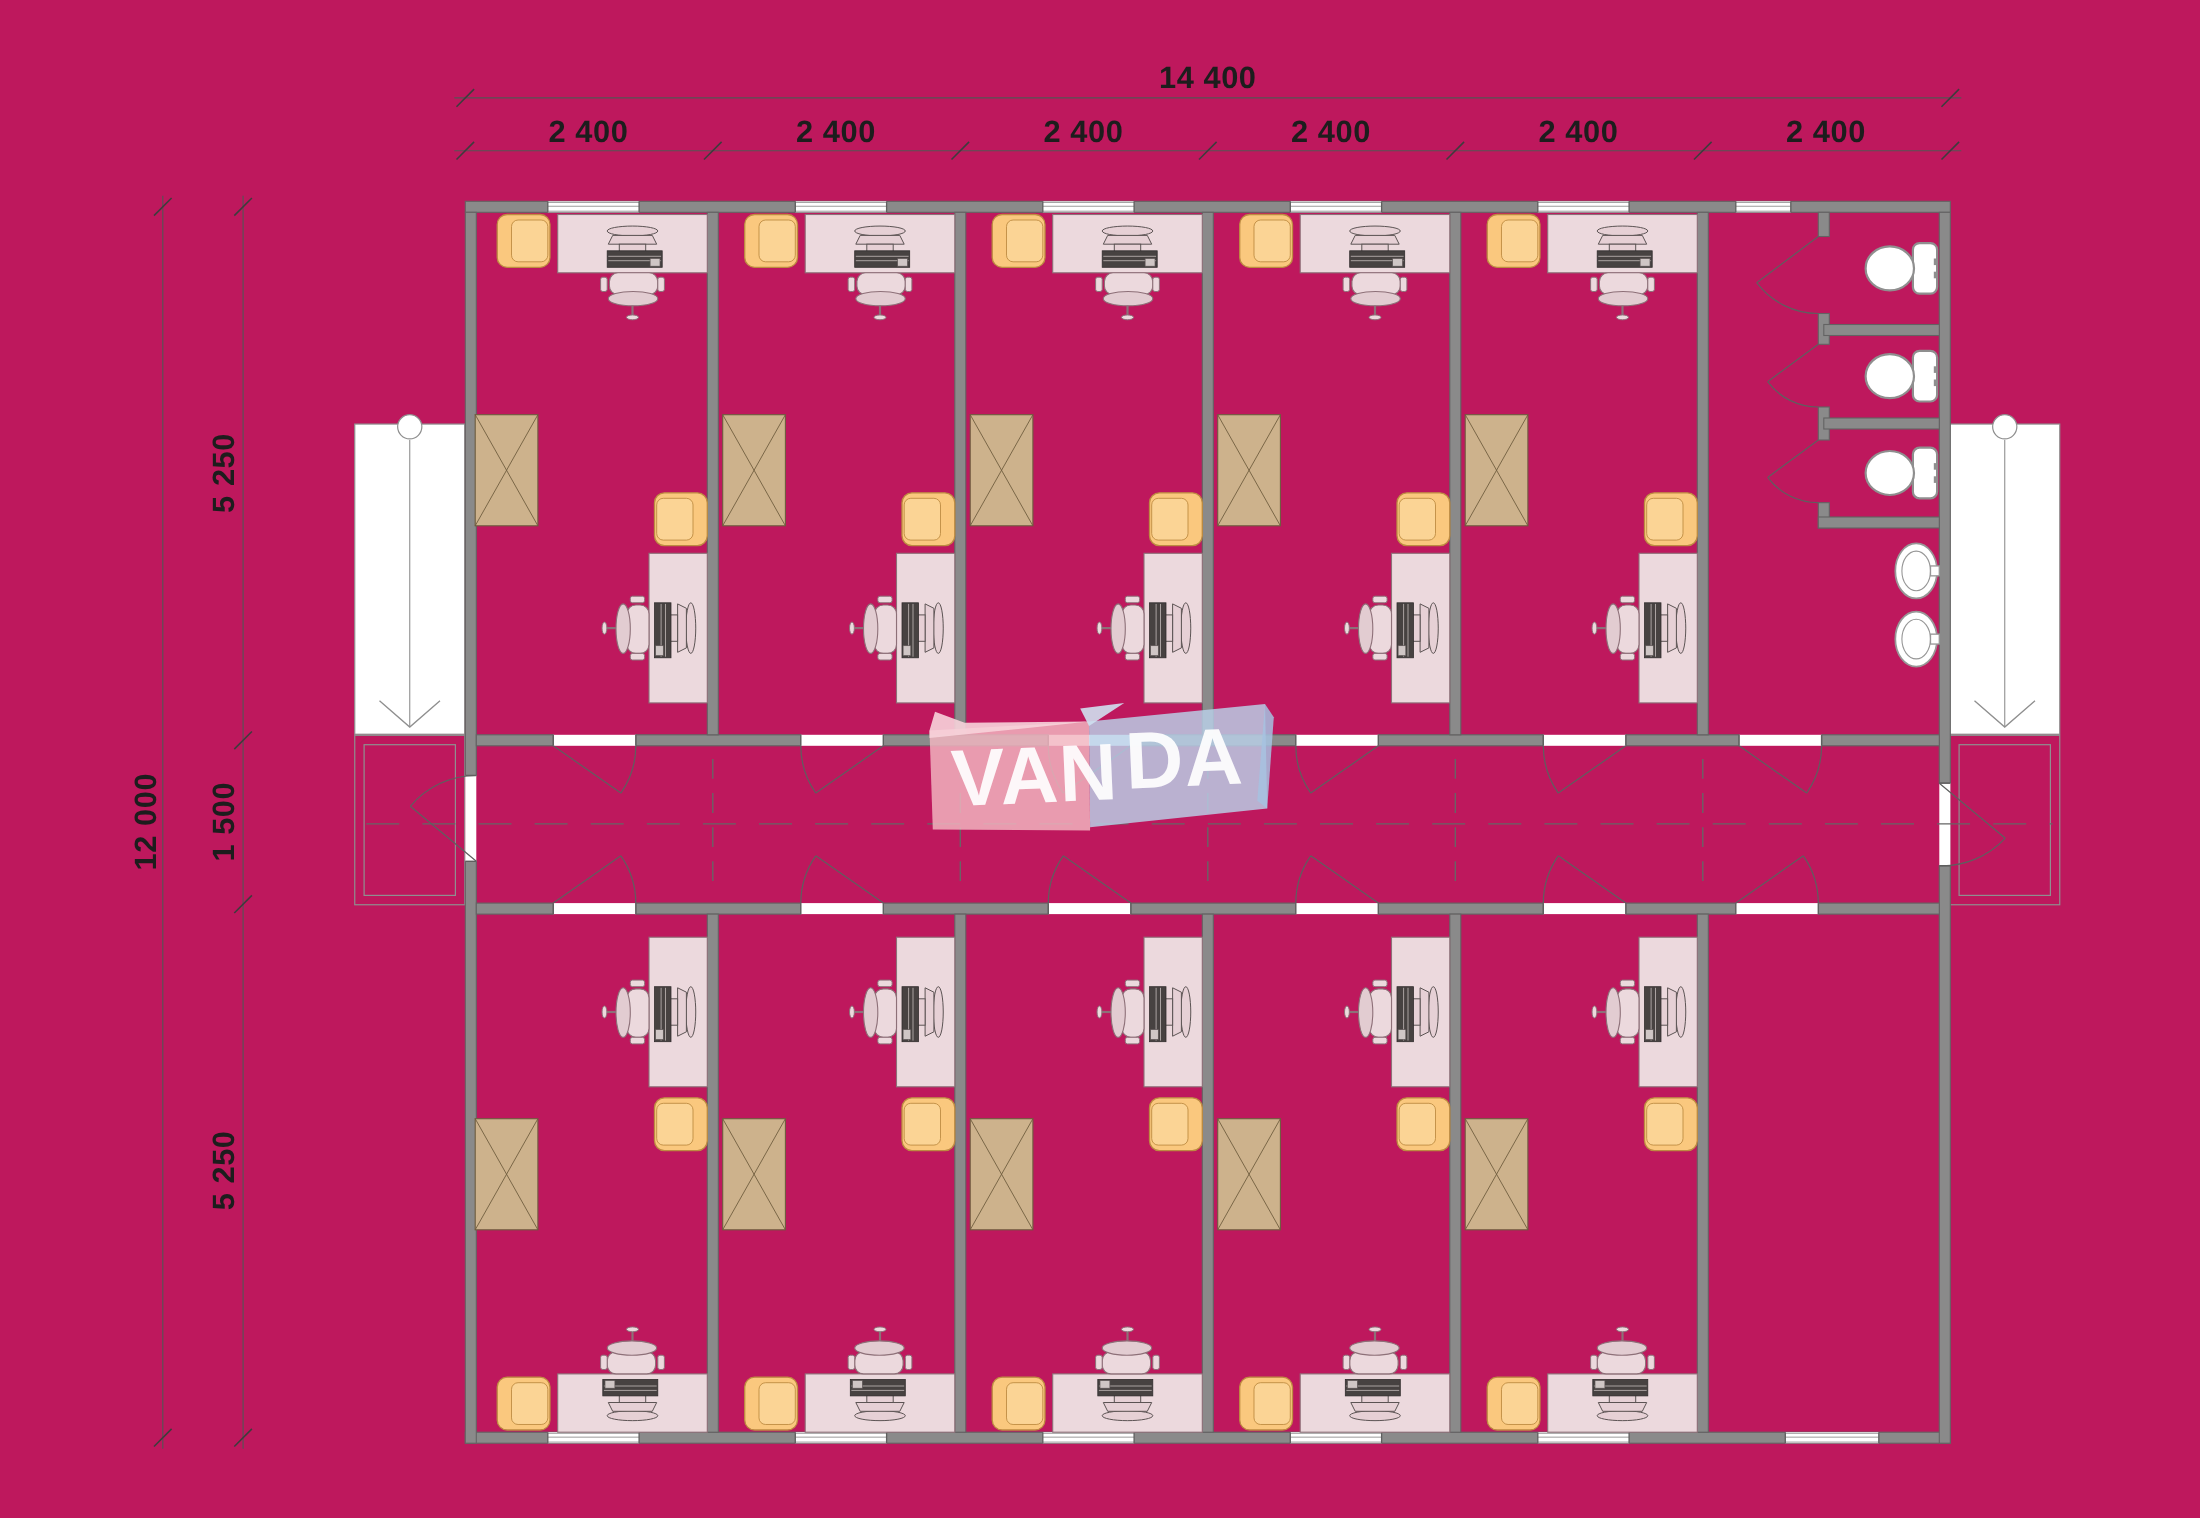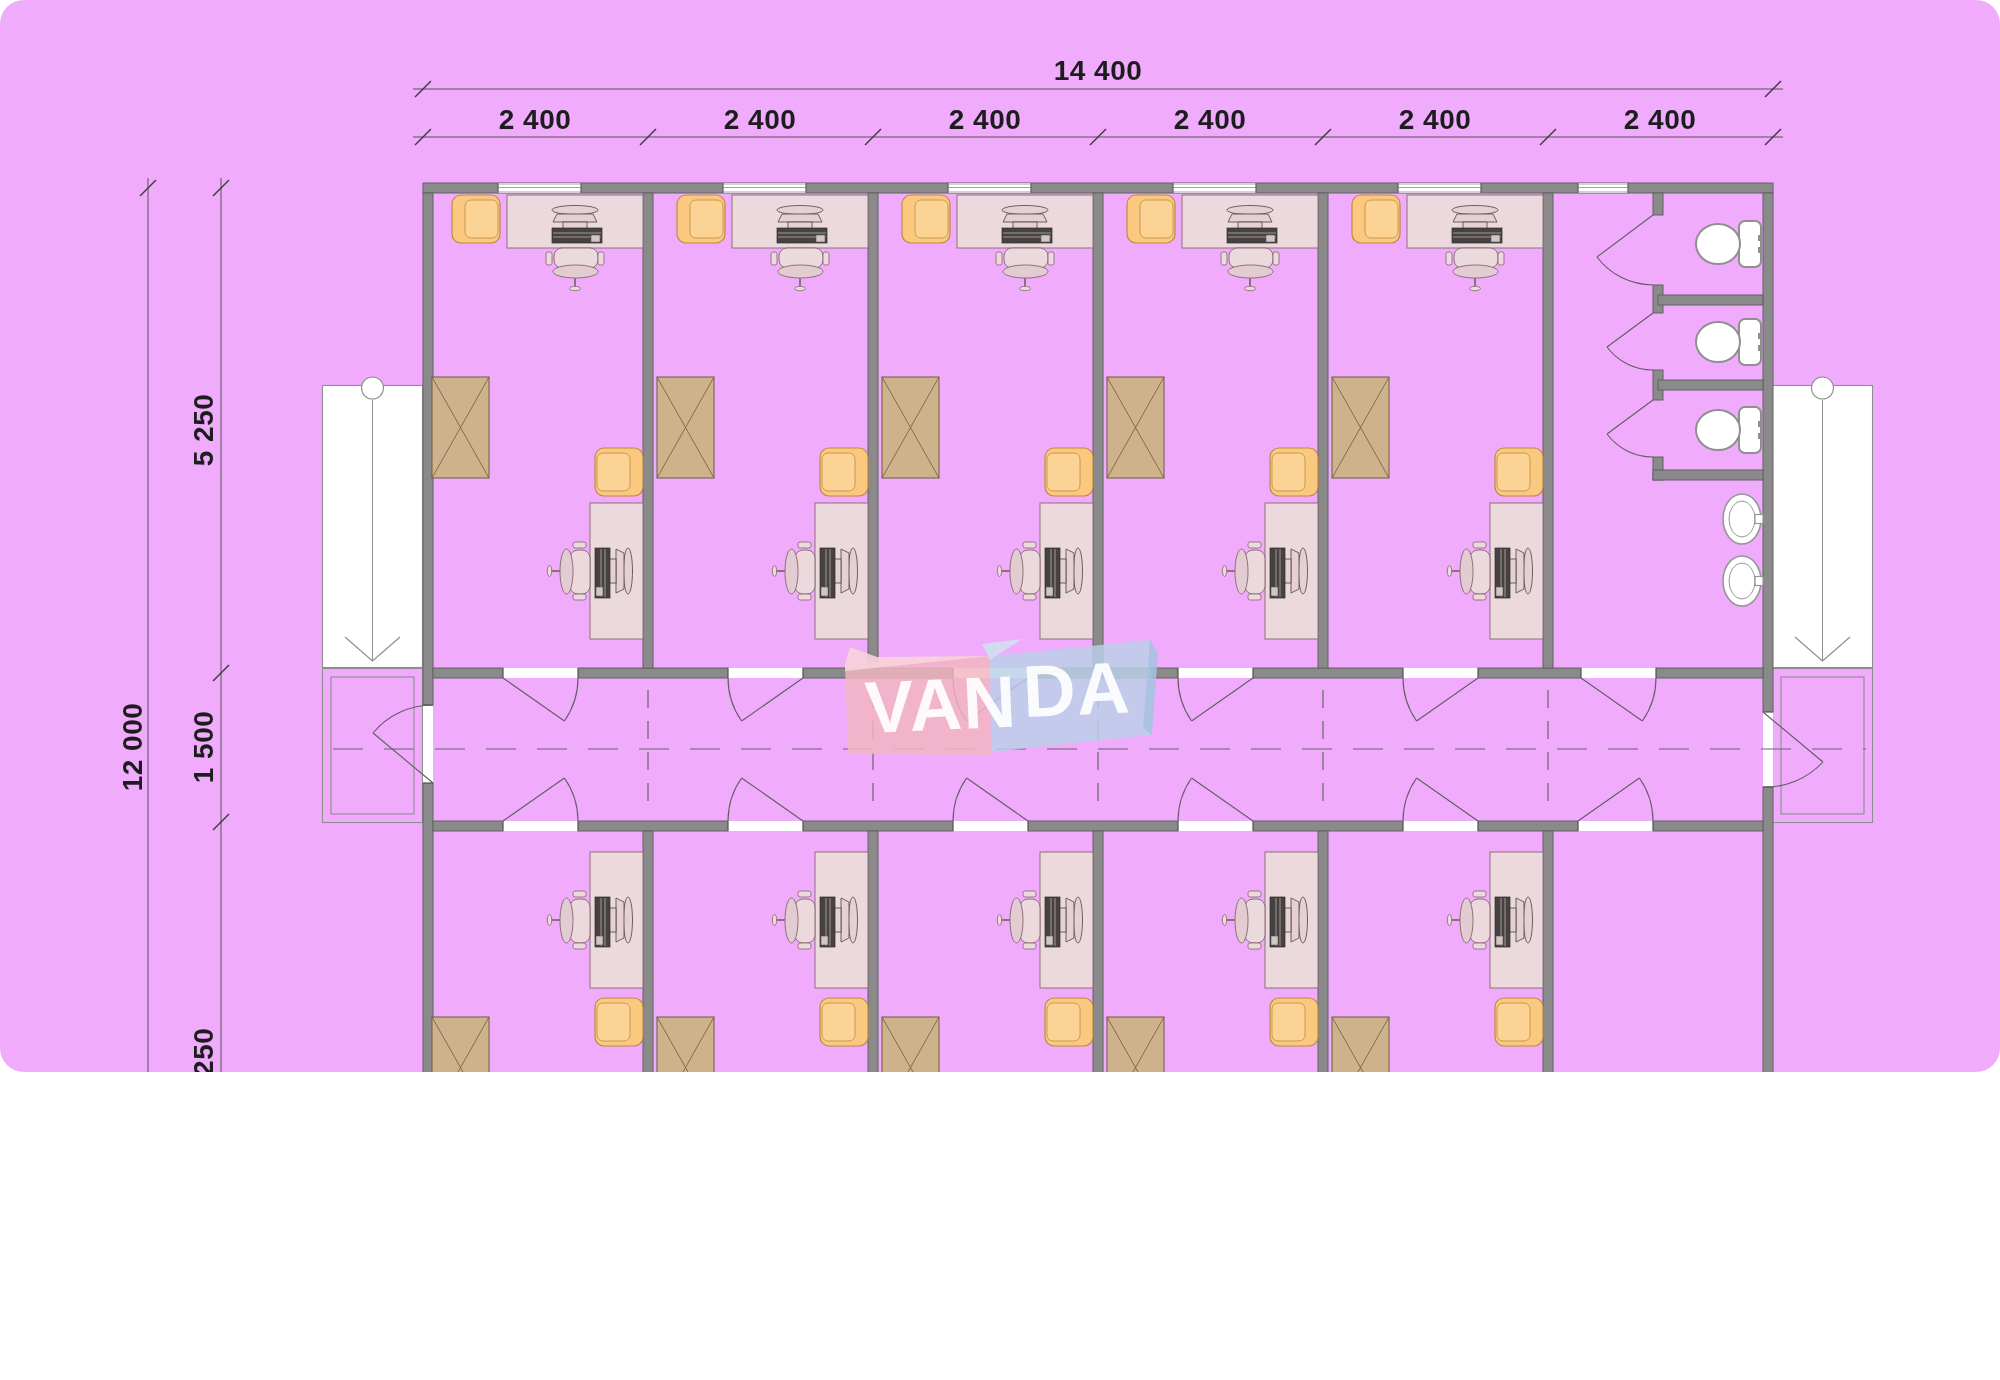--- a/index.html
+++ b/index.html
@@ -1,17 +1,17 @@
 <!DOCTYPE html>
 <html><head>
 <meta charset="utf-8">
 <style>
   html,body{margin:0;padding:0;background:#ffffff;}
-  .page{width:2000px;height:1072px;position:relative;background:#f0abfc;overflow:hidden;
-        font-family:"Liberation Sans",sans-serif;border-radius:24px;}
+  .page{width:2000px;height:1380px;position:relative;background:#be185d;overflow:hidden;
+        font-family:"Liberation Sans",sans-serif;}
   svg{display:block;}
   text{font-family:"Liberation Sans",sans-serif;fill:#1d1d1d;}
   .dim{font-size:28px;font-weight:600;letter-spacing:.5px;}
   .logoTxt{font-size:73px;font-weight:700;fill:#ffffff;opacity:.93;letter-spacing:1px;}
 </style>
 </head>
 <body>
 
 <div class="page">
 <svg id="plan" width="2000" height="1380" viewBox="0 0 2000 1380">

